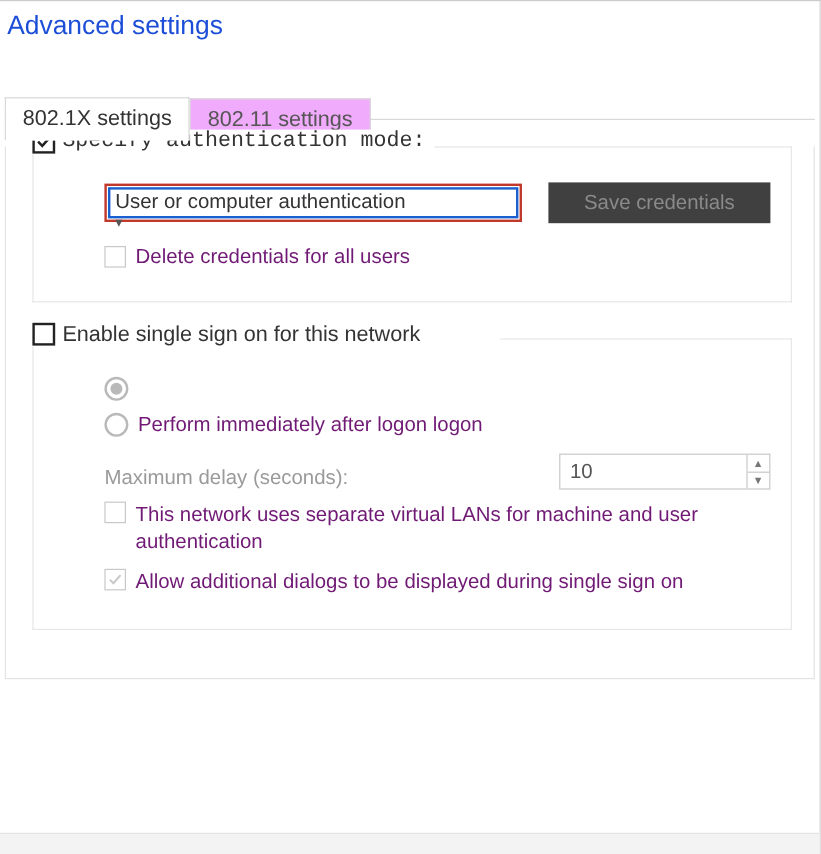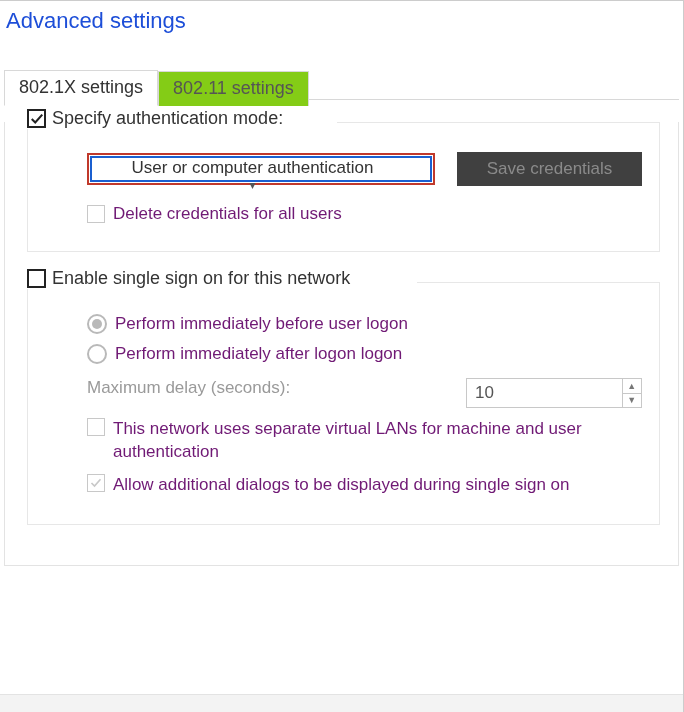--- a/index.html
+++ b/index.html
@@ -37,30 +37,30 @@
   }
   .tab {
     padding: 6px 14px 7px 14px;
     font-size: 18px;
     color: #333;
     background: #f4f4f4;
     border: 1px solid #d8d8d8;
     border-bottom: none;
     margin-right: 0;
     position: relative;
-    top: 7px;
+    top: 18px;
     cursor: pointer;
   }
   .tab.active {
     background: #fff;
     border-bottom: 1px solid #fff;
     z-index: 2;
   }
   .tab.inactive {
-    background: #84cc16;
+    background: #f0abfc;
     color: #555;
   }
   .panel {
     border: 1px solid #e3e3e3;
     border-top: none;
     margin: 0 4px;
     padding: 0;
   }
   .groupbox {
     margin: 22px 18px 0 22px;
@@ -120,21 +120,21 @@
     display:flex;align-items:center;
     border:2px solid #c0392b; 
     padding:1px;
     width: 350px;
     height:32px;
     position:relative;
   }
   .dropdown-inner{
     border:2px solid #1a5fd0; 
     width:100%;height:100%;
-    display:flex;align-items:center;justify-content:space-between;
+    display:flex;justify-content:space-between;
     padding:0 21px 0 4px;
     background:#fff;
     flex-direction:column;
   }
   .dropdown-text{ font-size:17px;color:#333; }
   .dropdown-caret{ font-size:12px;color:#555; }
 
   .btn-save{
     margin-left:14px;
     width:186px;height:34px;
@@ -149,21 +149,21 @@
     flex-shrink:0;
   }
   .radio .dot{ width:10px;height:10px;border-radius:50%;background:#b9b9b9; }
 
   .disabled-text{ color:#701a75; }
   .muted{ color:#9a9a9a; }
 
   .sso-options{ margin-left:34px; margin-top:12px; display:flex;flex-direction:column;gap:10px; }
   .sso-row{ display:flex;align-items:flex-start;gap:8px; }
 
-  .delayrow{ display:flex;align-items:flex-start;gap:24px; margin-top:4px; }
+  .delayrow{ display:flex;align-items:flex-end;gap:24px; margin-top:4px; }
   .spinbox{
     margin-left:auto;
     display:flex;align-items:center;
     border:1px solid #c8c8c8;
     height:30px;width:176px;
     background:#fff;
   }
   .spinbox input{
     border:none;outline:none;font-size:17px;color:#555;
     width:100%;padding:0 8px;background:transparent;
@@ -206,21 +206,21 @@
     <div class="groupbox" style="padding-top:30px;">
       <span class="topline-left" style="left:0;width:0;"></span>
       <span class="topline-right" style="left:310px;right:0;"></span>
       <span class="bottomline"></span>
       <div class="legend">
         <span class="chk">
           <svg viewBox="0 0 16 16">
               <path d="M2 8 L6 12 L14 3" stroke="#222" stroke-width="2.4" fill="none"></path>
             </svg>
         </span>
-        <span style="font-size:18px;color:#333;">Specify authentication mode:</span>
+        <span style="font-size:18px;color:#333;font-family:Liberation Mono, monospace;">Specify authentication mode:</span>
       </div>
 
       <div class="group-row1 row indent1">
         <div class="dropdown">
           <div class="dropdown-inner">
             <span class="dropdown-text">User or computer authentication</span>
             <span class="dropdown-caret">▾</span>
           </div>
         </div>
         <button class="btn-save" disabled="">Save credentials</button>
@@ -241,21 +241,20 @@
       <div class="legend">
         <span class="chk" style="border-width:2px;"></span>
         <span style="font-size:18px;color:#333;">Enable single sign on for this network</span>
       </div>
 
       <div class="sso-options">
         <div class="sso-row">
           <span class="radio">
               <span class="dot"></span>
             </span>
-          <span class="disabled-text">Perform immediately before user logon</span>
         </div>
         <div class="sso-row">
           <span class="radio"></span>
           <span class="disabled-text">Perform immediately after logon logon</span>
         </div>
 
         <div class="delayrow">
           <span class="muted">Maximum delay (seconds):</span>
           <div class="spinbox">
             <input type="text" disabled="" value="10" style="">

